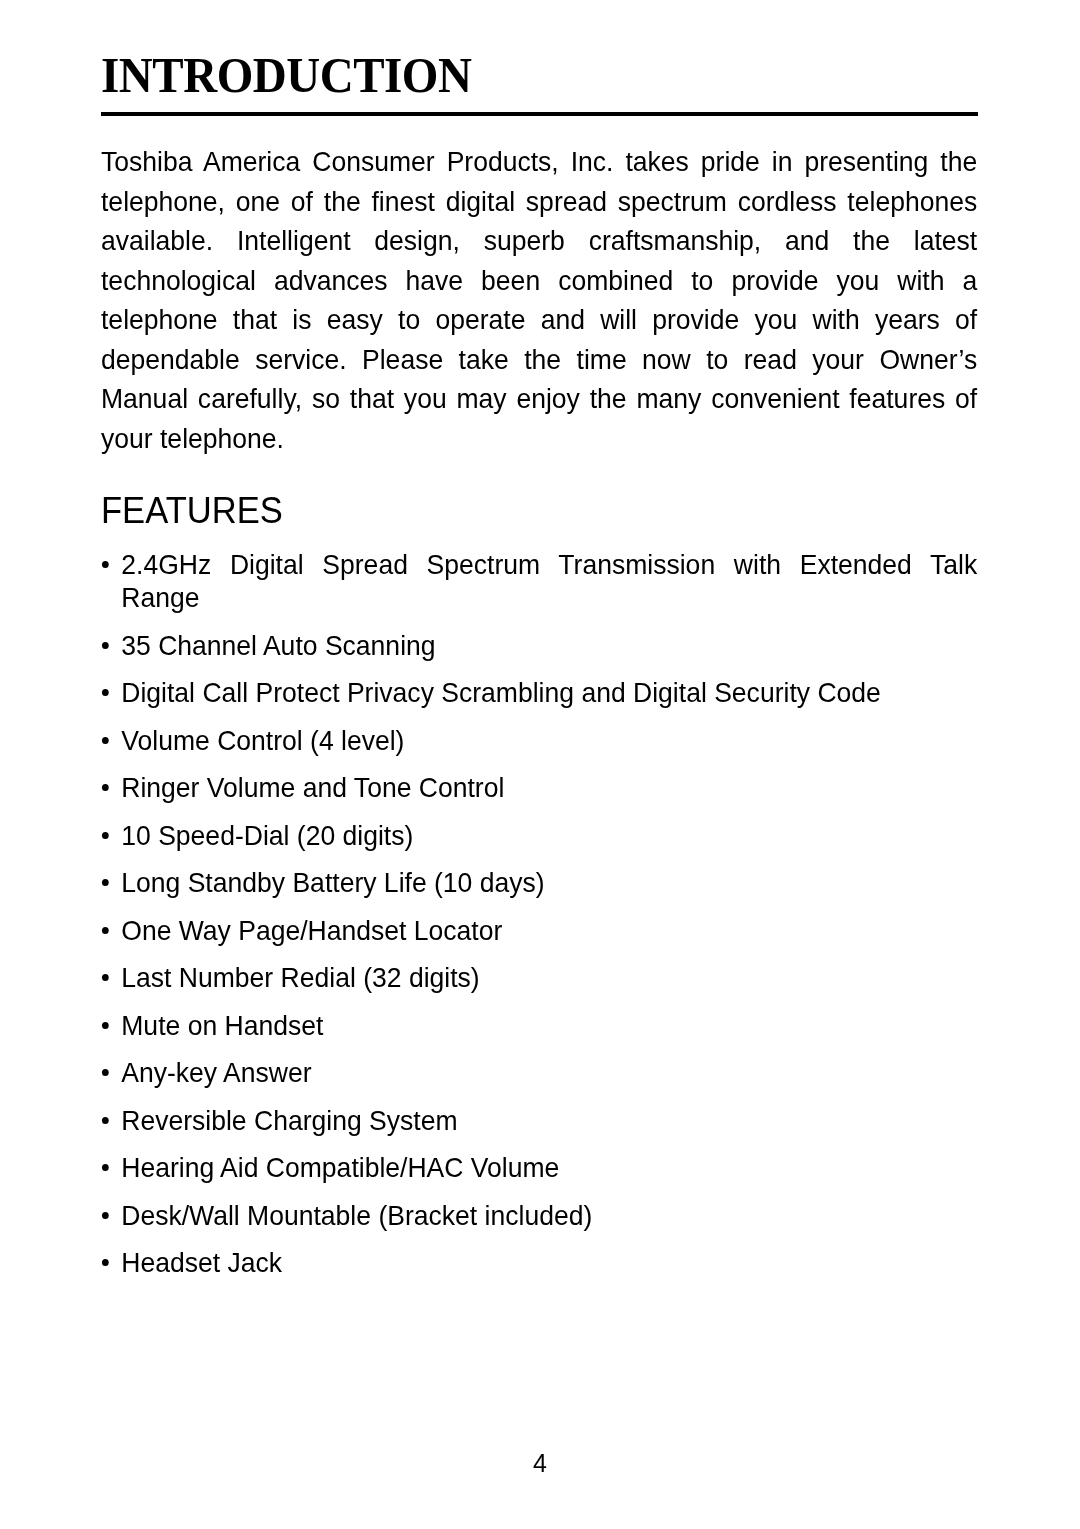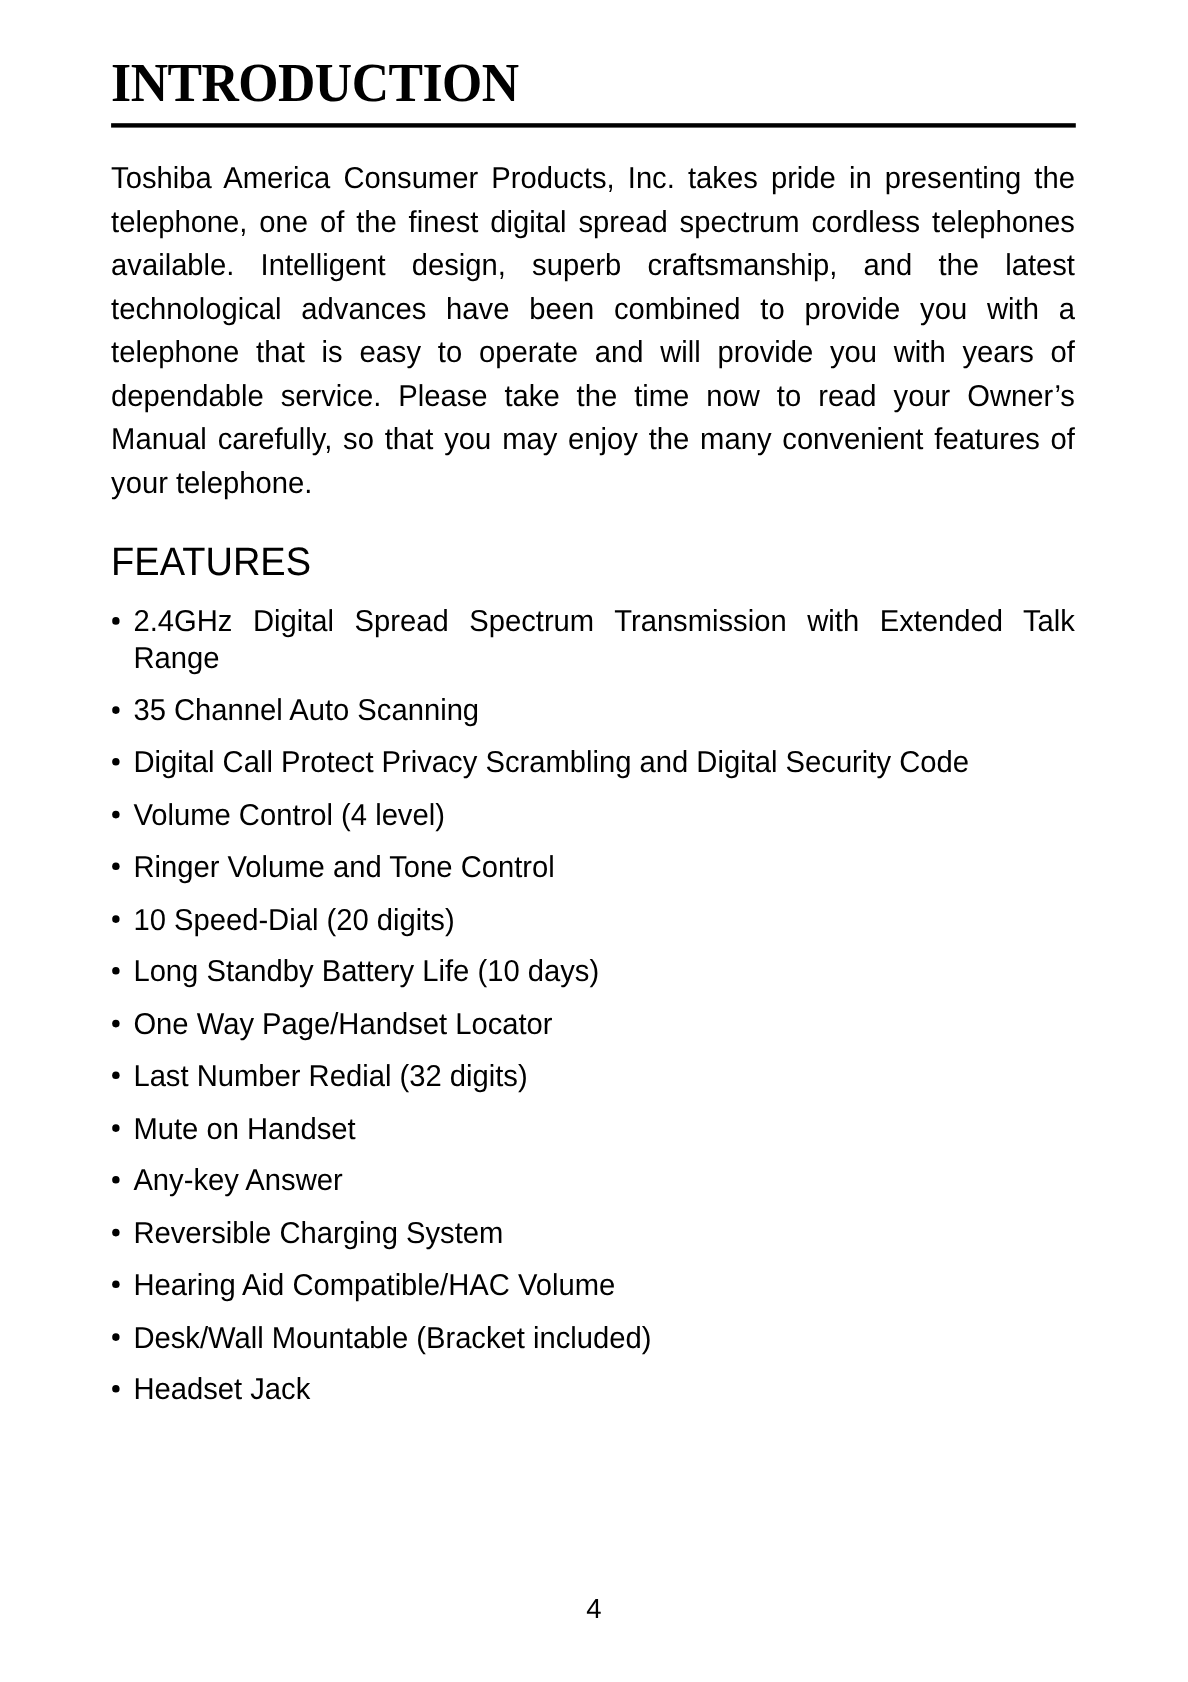--- a/index.html
+++ b/index.html
@@ -16,20 +16,21 @@
     overflow: hidden;
   }
 
   .page {
     position: absolute;
     left: 0;
     top: 0;
     width: 1080px;
     height: 1529px;
     background: #ffffff;
+    text-decoration: underline;
   }
 
   .content {
     position: absolute;
     left: 101px;
     top: 50px;
     width: 877px;
   }
 
   

